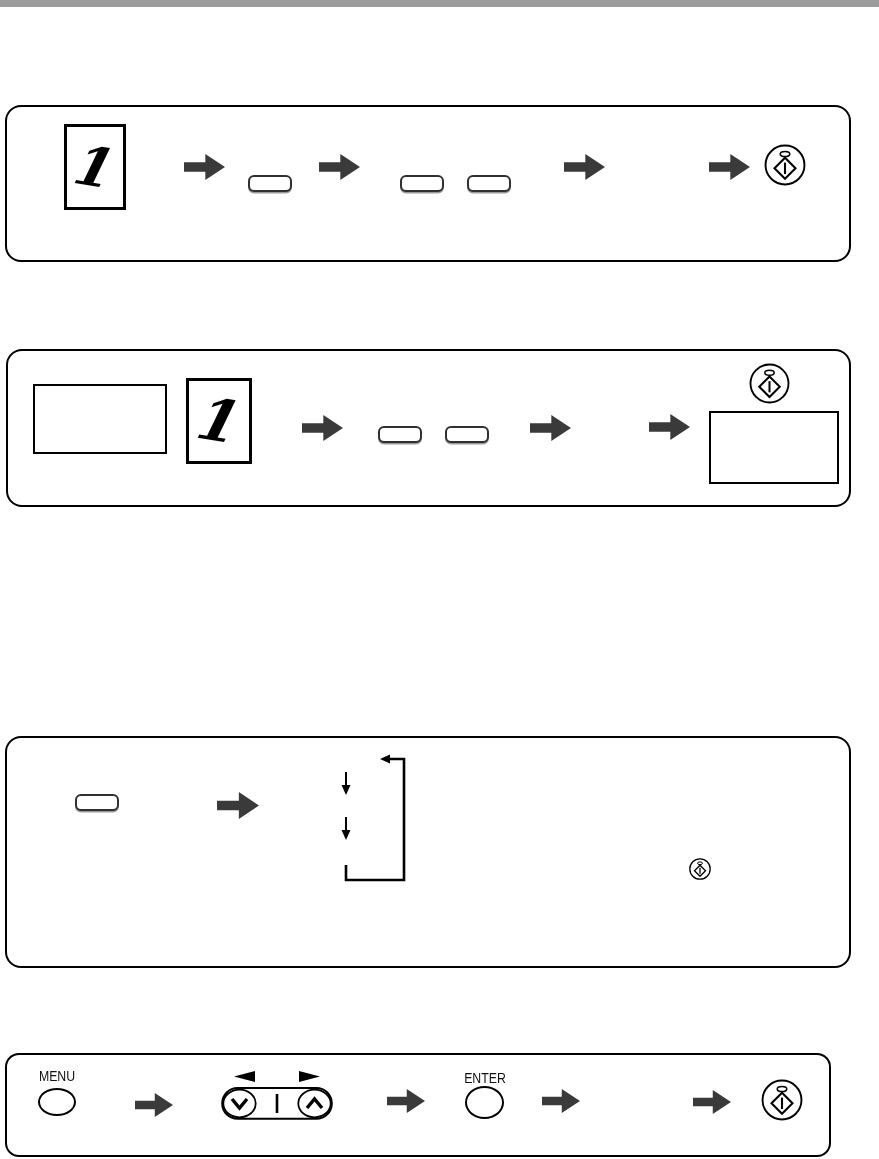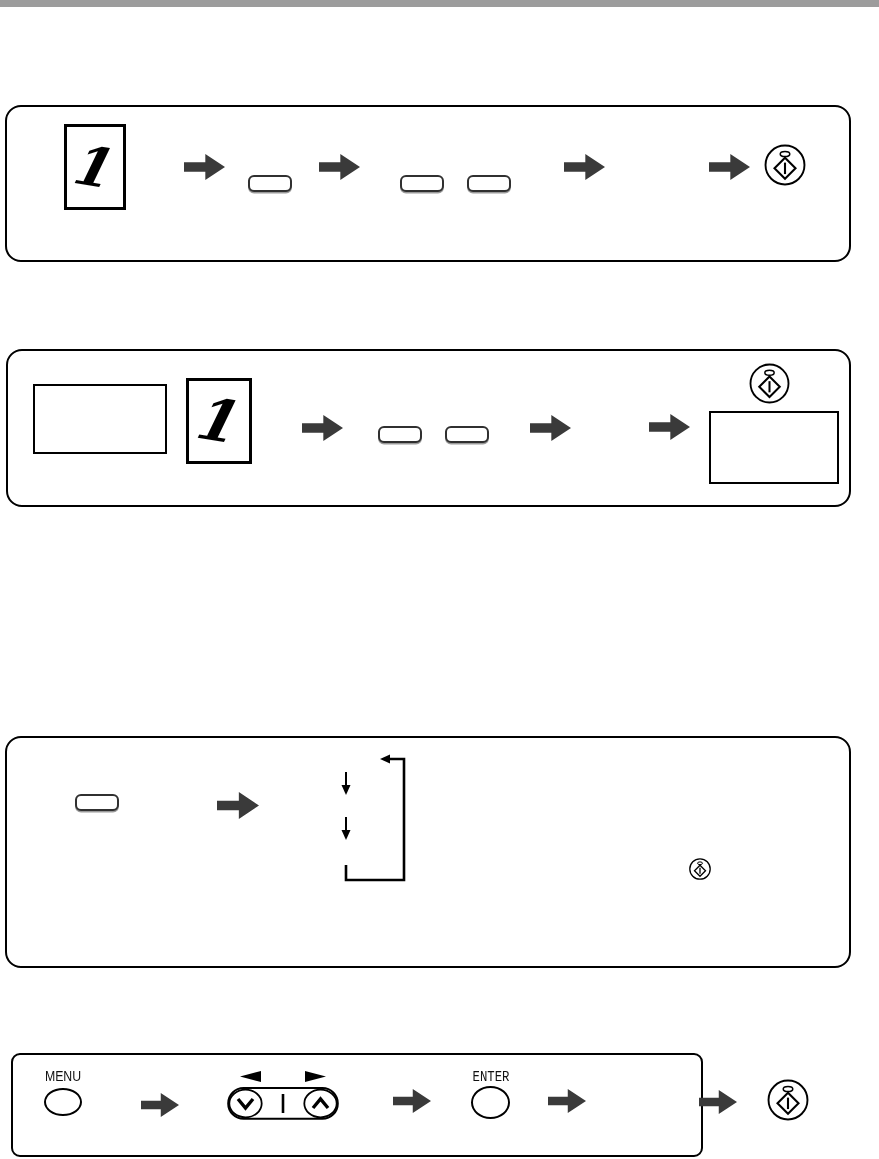--- a/index.html
+++ b/index.html
@@ -134,21 +134,21 @@
     <div class="abs" style="left:682px;top:120px;">
       <svg width="22" height="22" viewBox="0 0 44 44">
         <circle cx="22" cy="22" r="20.4" fill="#fff" stroke="#000" stroke-width="2.6"></circle>
         <ellipse cx="22" cy="10.5" rx="5" ry="2.7" fill="none" stroke="#000" stroke-width="2"></ellipse>
         <path d="M22 14.5 L33 25.5 L22 36.5 L11 25.5 Z" fill="none" stroke="#000" stroke-width="2.6"></path>
         <line x1="22" y1="19.5" x2="22" y2="31.5" stroke="#000" stroke-width="2.6"></line>
       </svg>
     </div>
   </section>
 
-  <section class="panel" style="left:11px;top:1053px;width:692px;height:104px;border-radius:9px;">
+  <section class="panel" style="left:5px;top:1053px;width:826px;height:104px;border-radius:14px;">
 
     <div class="abs" style="left:31px;top:12px;width:38px;height:50px;">
       <span class="key-label" style="top:0px;">MENU</span>
       <div class="oval-key" style="left:0px;top:21px;width:38px;height:28px;"></div>
     </div>
 
     <div class="arrow" style="left:128px;top:38px;width:38px;height:24px;"></div>
 
     <div class="abs" style="left:214px;top:13px;">
       <svg width="112" height="52" viewBox="0 0 112 52">
@@ -158,21 +158,21 @@
         <ellipse cx="18.5" cy="35.5" rx="16.2" ry="13.8" fill="none" stroke="#000" stroke-width="1.8"></ellipse>
         <polyline points="11,31 18.5,40 26,31" fill="none" stroke="#000" stroke-width="3.4"></polyline>
         <line x1="56" y1="26" x2="56" y2="45" stroke="#000" stroke-width="2.6"></line>
         <ellipse cx="93.5" cy="35.5" rx="16.2" ry="13.8" fill="none" stroke="#000" stroke-width="1.8"></ellipse>
         <polyline points="86,40 93.5,31 101,40" fill="none" stroke="#000" stroke-width="3.4"></polyline>
       </svg>
     </div>
 
     <div class="arrow" style="left:380px;top:34px;width:38px;height:24px;"></div>
 
-    <div class="abs" style="left:458px;top:13px;width:39px;height:52px;font-family:Liberation Mono, monospace;">
+    <div class="abs" style="left:458px;top:13px;width:39px;height:52px;">
       <span class="key-label" style="top:1px;">ENTER</span>
       <div class="oval-key" style="left:0px;top:18px;width:39px;height:33px;"></div>
     </div>
 
     <div class="arrow" style="left:535px;top:34px;width:38px;height:24px;"></div>
 
     <div class="arrow" style="left:686px;top:35px;width:38px;height:24px;"></div>
 
     <div class="abs" style="left:754px;top:24px;">
       <svg width="42" height="42" viewBox="0 0 44 44">

